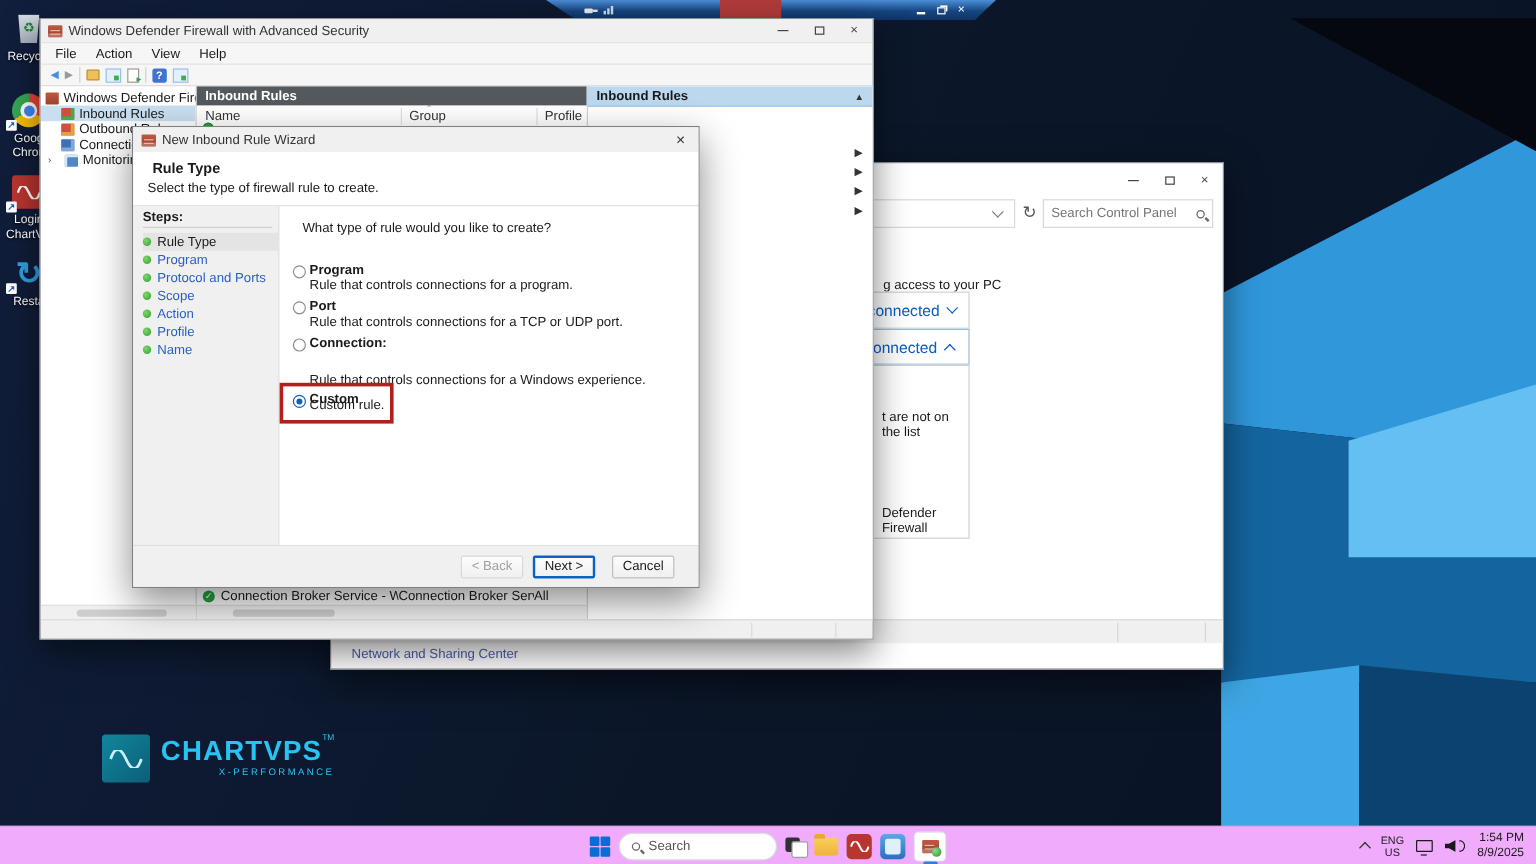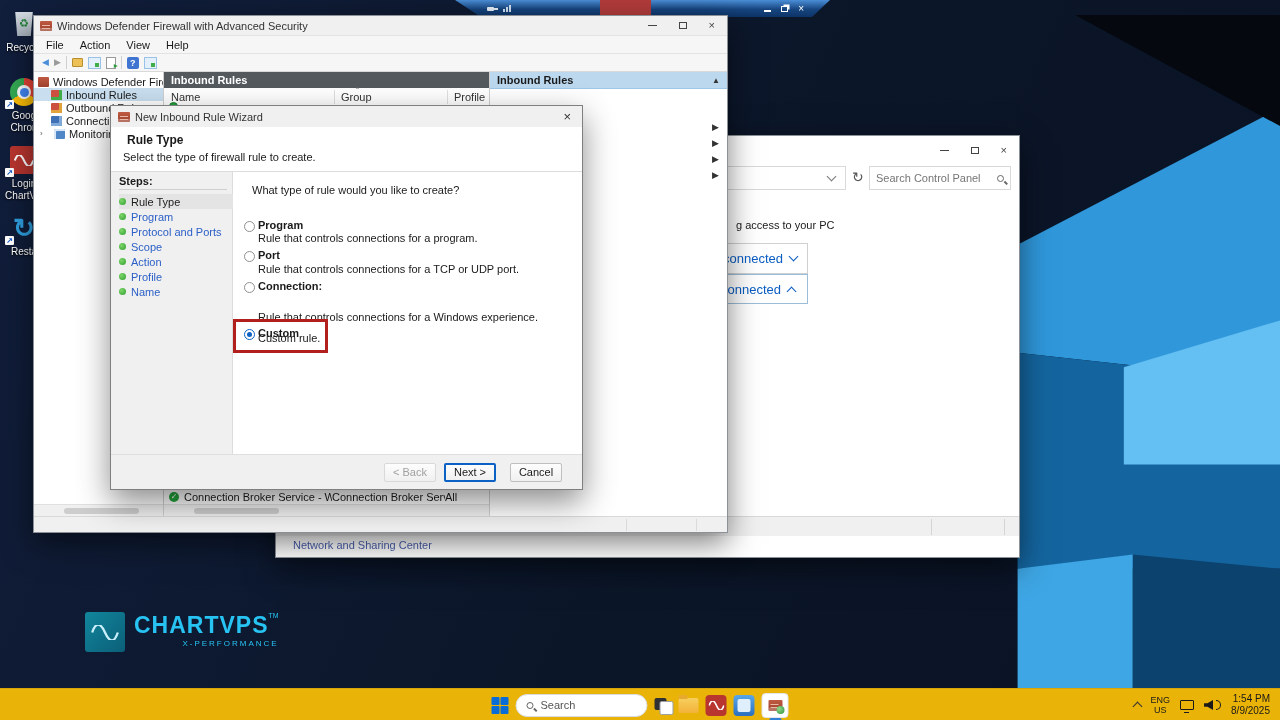--- a/index.html
+++ b/index.html
@@ -144,21 +144,21 @@
   .radio.sel::after{content:'';position:absolute;inset:2px;border-radius:50%;background:#0b62c4}
   .otext{position:absolute;left:25px;white-space:nowrap}
   .ddl{position:absolute;left:7px;top:118px;width:305px;height:16px;border:1px solid #cfcfcf;background:#fff;color:#9f9f9f;display:flex;align-items:center;padding:0 6px}
   .ddl .chev{border-color:#b0b0b0;width:6px;height:6px;margin-left:auto;margin-top:-3px}
   .redbox{position:absolute;left:0;top:147px;width:95px;height:34px;border:3px solid #b2201d}
   .wiz-foot{height:35px;background:#f0f0f0;border-top:1px solid #dfdfdf;display:flex;align-items:center;justify-content:flex-end;gap:8px;padding-right:20px}
   .btn{width:52px;height:19px;background:linear-gradient(#fdfdfd,#f0f0f0);border:1px solid #bfbfbf;border-radius:2px;font-size:11px;display:flex;align-items:center;justify-content:center}
   .btn.dis{color:#a0a0a0;border-color:#d9d9d9}
   .btn.def{border:2px solid #0b62c4;margin-right:6px}
   
-  .tbar{position:absolute;left:0;bottom:0;width:100%;height:32px;background:#eab308;border-top:1px solid rgba(0,0,0,.08);z-index:40}
+  .tbar{position:absolute;left:0;bottom:0;width:100%;height:32px;background:#f0abfc;border-top:1px solid rgba(0,0,0,.08);z-index:40}
   .tb-center{position:absolute;left:50%;top:0;height:32px;transform:translateX(-50%);display:flex;align-items:center;gap:7px}
   .start{width:17px;height:17px;display:grid;grid-template-columns:8px 8px;grid-template-rows:8px 8px;gap:1px}
   .start i{background:#0a6cd6;border-radius:1px}
   .spill{width:132px;height:23px;background:#fff;border:1px solid #d8dbe0;border-radius:12px;display:flex;align-items:center;gap:7px;padding:0 10px;color:#555}
   .tvw{width:17px;height:15px;position:relative}
   .tvw::before{content:'';position:absolute;left:0;top:0;width:12px;height:12px;background:#2f3134;border-radius:2px}
   .tvw::after{content:'';position:absolute;left:5px;top:3px;width:12px;height:12px;background:#fff;border:1px solid #9aa0a6;border-radius:2px}
   .fold{width:20px;height:15px;background:linear-gradient(#f7cf5d,#f2b23a);border-radius:2px;position:relative}
   .fold::before{content:'';position:absolute;left:0;top:-3px;width:9px;height:4px;background:#e8a92f;border-radius:2px 2px 0 0}
   .tk-red{width:21px;height:21px;background:#b9352f;border-radius:4px;display:flex;align-items:center;justify-content:center}
@@ -258,28 +258,32 @@
     </span>
   </div>
   <div class="cp-addr">
       <span class="chev" style="margin-left:auto;margin-right:10px;margin-top:-3px"></span>
     </div>
   <span class="cp-refresh">↻</span>
   <div class="cp-search">
     <span style="flex:1">Search Control Panel</span>
     <span class="lens"></span>
   </div>
-  <div class="cp-frag" style="left:460px;top:83px">g access to your PC</div>
+  <div class="cp-frag" style="left:460px;top:96px">g access to your PC</div>
   <div class="bx" style="left:380px;top:107px;width:152px;height:31px;display:flex;align-items:center;justify-content:flex-end;padding-right:10px">
     <span class="cp-blue" style="font-size:13px">ot connected</span>
     <span class="chev" style="border-color:#0a5dc2;margin-left:7px;margin-top:-4px"></span>
   </div>
   <div class="bx" style="left:380px;top:138px;width:152px;height:30px;border-color:#9bbdd8;display:flex;align-items:center;justify-content:flex-end;padding-right:12px">
     <span class="cp-blue" style="font-size:13px">Connected</span>
     <span class="chev up" style="border-color:#0a5dc2;margin-left:7px;margin-top:4px"></span>
+  </div>
+  <div class="bx" style="left:380px;top:168px;width:152px;height:145px">
+    <div class="cp-frag" style="left:78px;top:37px;position:absolute">t are not on the list</div>
+    <div class="cp-frag" style="left:78px;top:117px;position:absolute">Defender Firewall</div>
   </div>
   <div class="cp-strip">
       <i style="left:655px"></i>
       <i style="left:728px"></i>
     </div>
   <div class="cp-frag cp-link" style="left:17px;top:403px">Network and Sharing Center</div>
 </div>
 
 <div class="win fww" style="z-index:10">
   <div class="fw-title">

